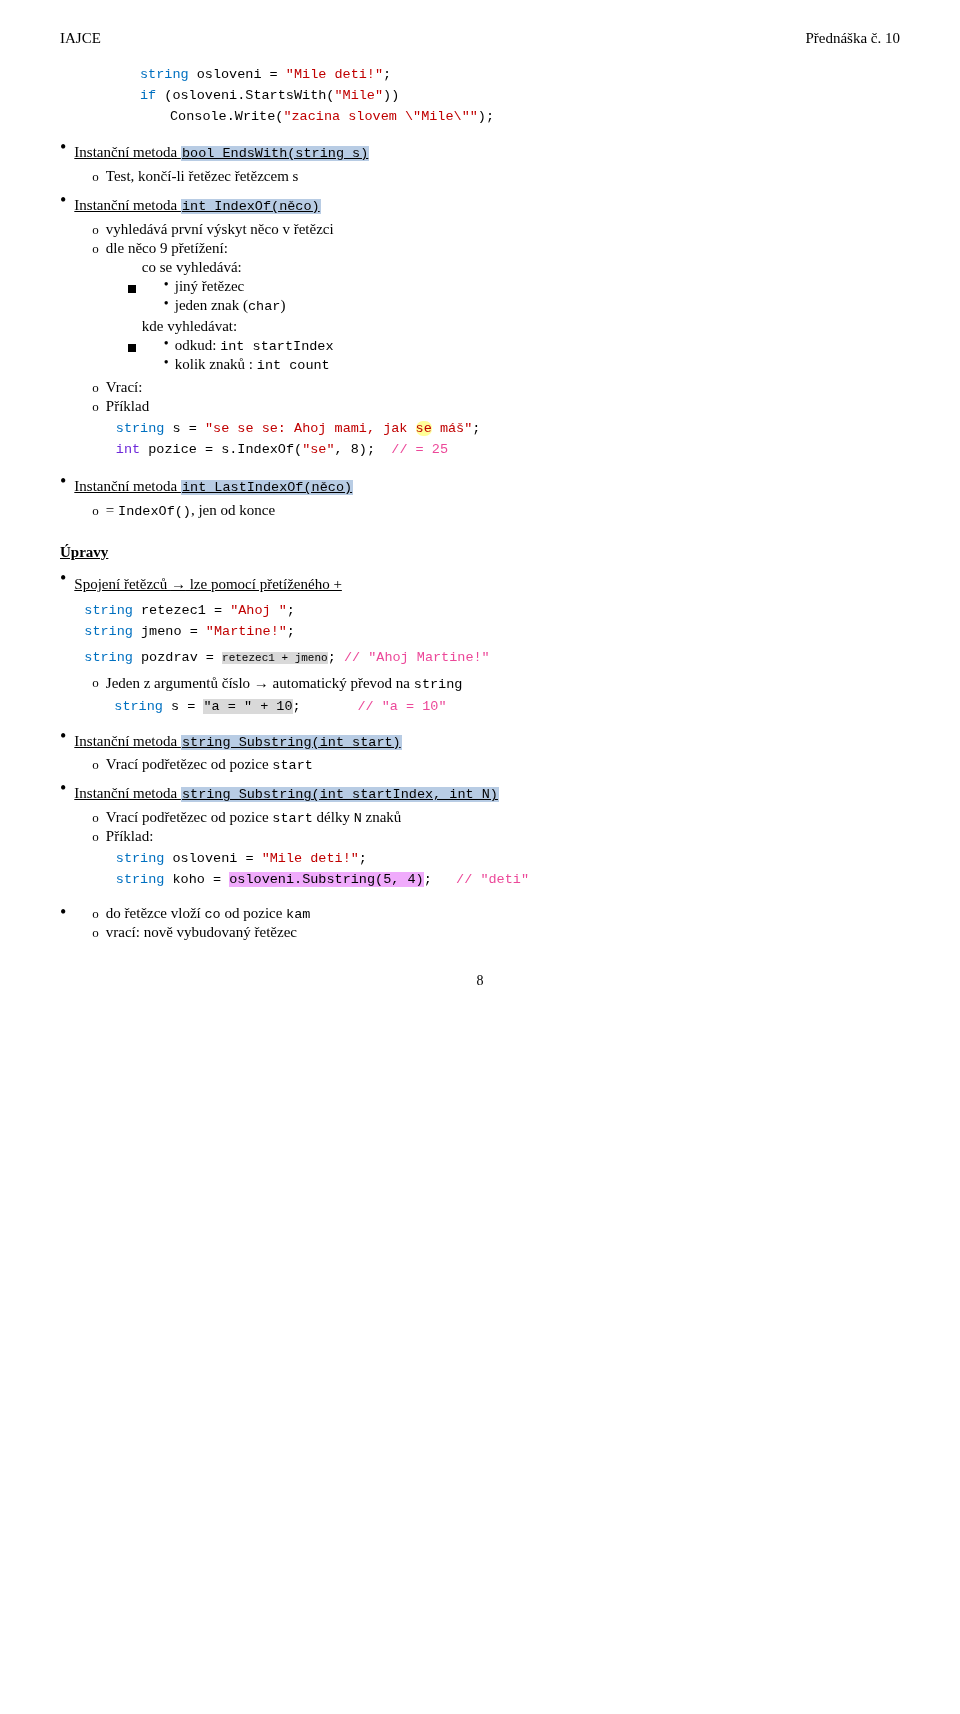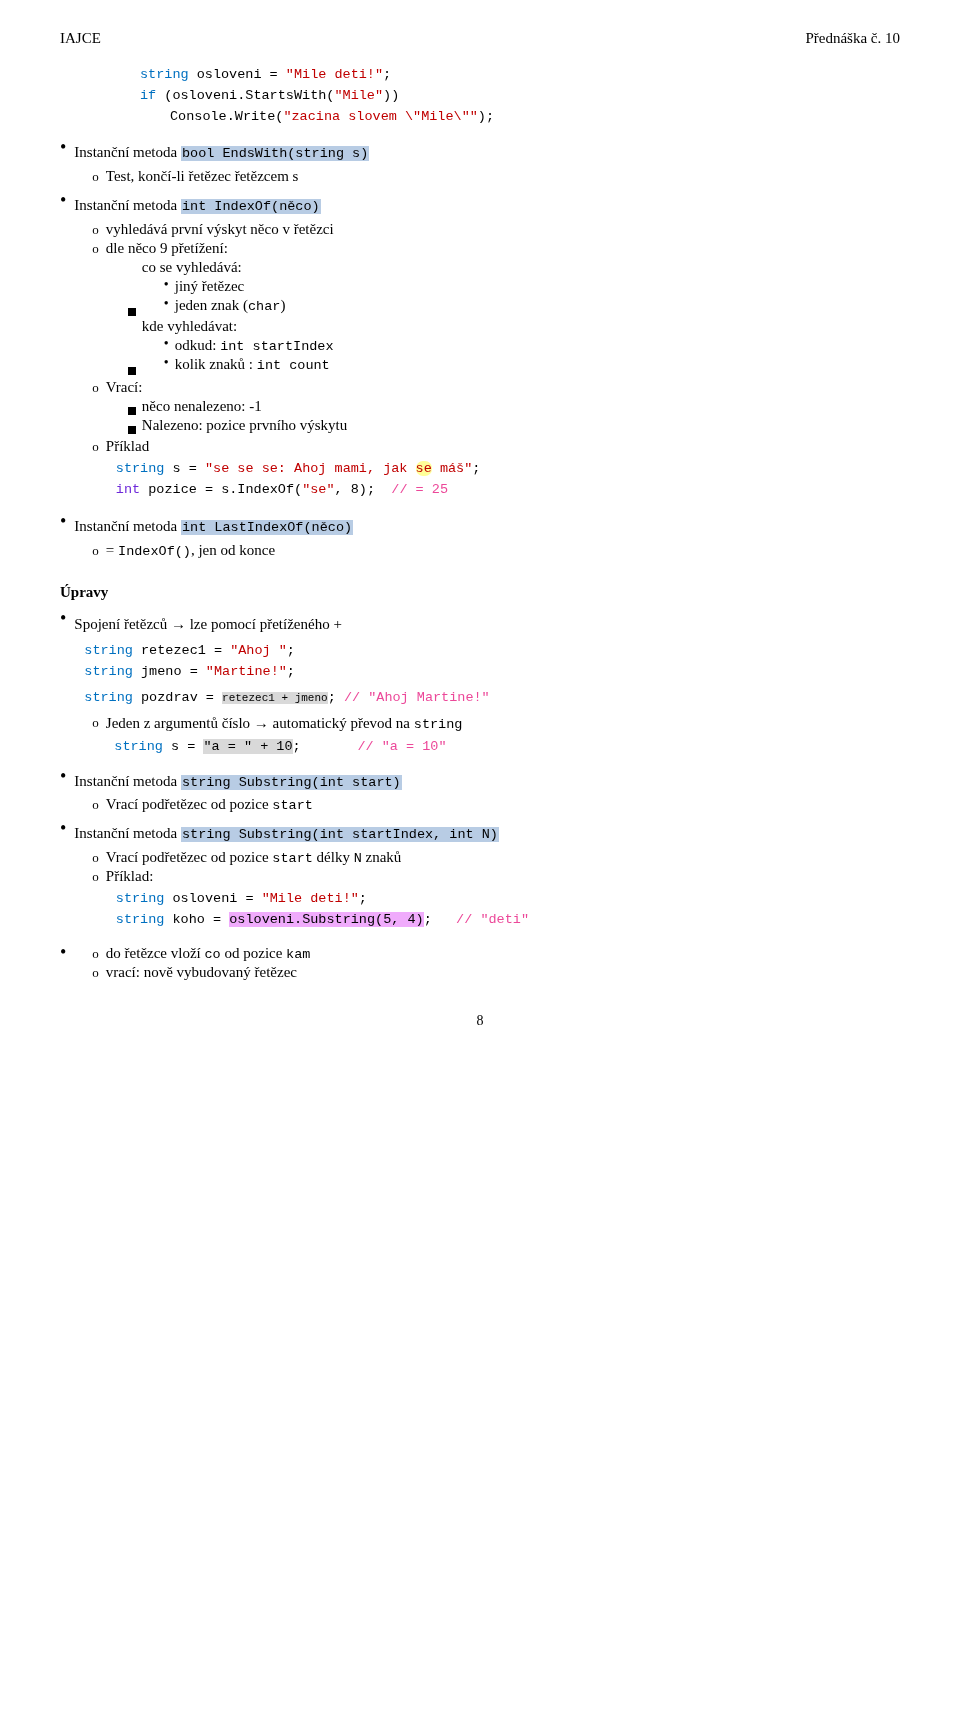--- a/index.html
+++ b/index.html
@@ -81,21 +81,21 @@
       flex-shrink: 0;
     }
 
     .sub-sub-list {
       list-style: none;
       padding: 0;
       margin: 2px 0 2px 22px;
     }
     .sub-sub-list li {
       display: flex;
-      align-items: flex-end;
+      align-items: center;
       margin-bottom: 2px;
     }
     .sq-bullet {
       font-size: 10px;
       margin-right: 6px;
       margin-top: 3px;
       flex-shrink: 0;
       display: inline-block;
       width: 8px;
       height: 8px;
@@ -123,21 +123,21 @@
     .footer {
       text-align: center;
       margin-top: 30px;
       font-size: 14px;
     }
 
     .arrow {
       font-family: sans-serif;
     }
 
-    p { margin: 3px 0; line-height: 1.55; }
+    p { margin: 3px 0; line-height: 1.55; text-decoration: underline; }
 
     .code-line {
       display: block;
       font-family: "Courier New", Courier, monospace;
       font-size: 13.5px;
       line-height: 1.55;
     }
     .indent1 { margin-left: 30px; }
   </style>
 </head>
@@ -219,30 +219,20 @@
                   </ul>
                 </div>
               </li>
             </ul>
           </div>
         </li>
         <li>
           <span class="circle-bullet">o</span>
           <div>
             <span>Vrací:</span>
-            <ul class="sub-sub-list">
-              <li>
-                <span class="sq-bullet"></span>
-                <span>něco nenalezeno: -1</span>
-              </li>
-              <li>
-                <span class="sq-bullet"></span>
-                <span>Nalezeno: pozice prvního výskytu</span>
-              </li>
-            </ul>
           </div>
         </li>
         <li>
           <span class="circle-bullet">o</span>
           <div>
             <span>Příklad</span>
             <div class="code-block" style="margin-top:4px; margin-left:10px;">
               <span class="code-line"><span class="kw-string">string</span> s = <span class="string-val">"se se se: Ahoj mami, jak <span style="background:#ffff99;border-radius:7px;">se</span> máš"</span>;</span>
               <span class="code-line"><span class="kw-int">int</span> pozice = s.IndexOf(<span class="string-val">"se"</span>, 8); &nbsp;<span class="comment">// = 25</span></span>
             </div>

